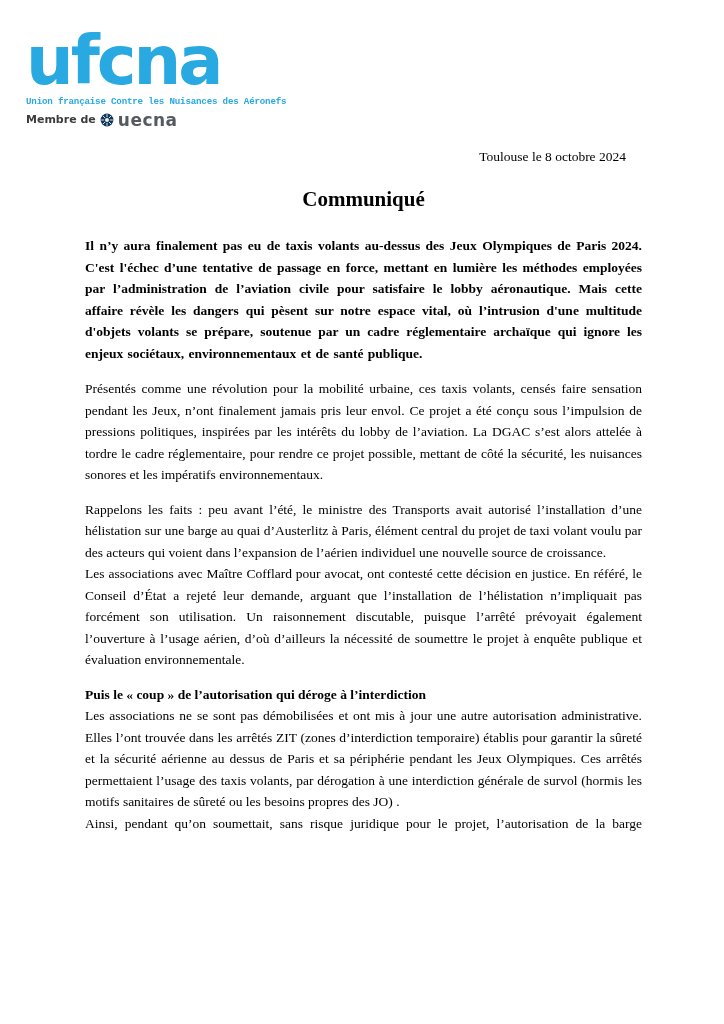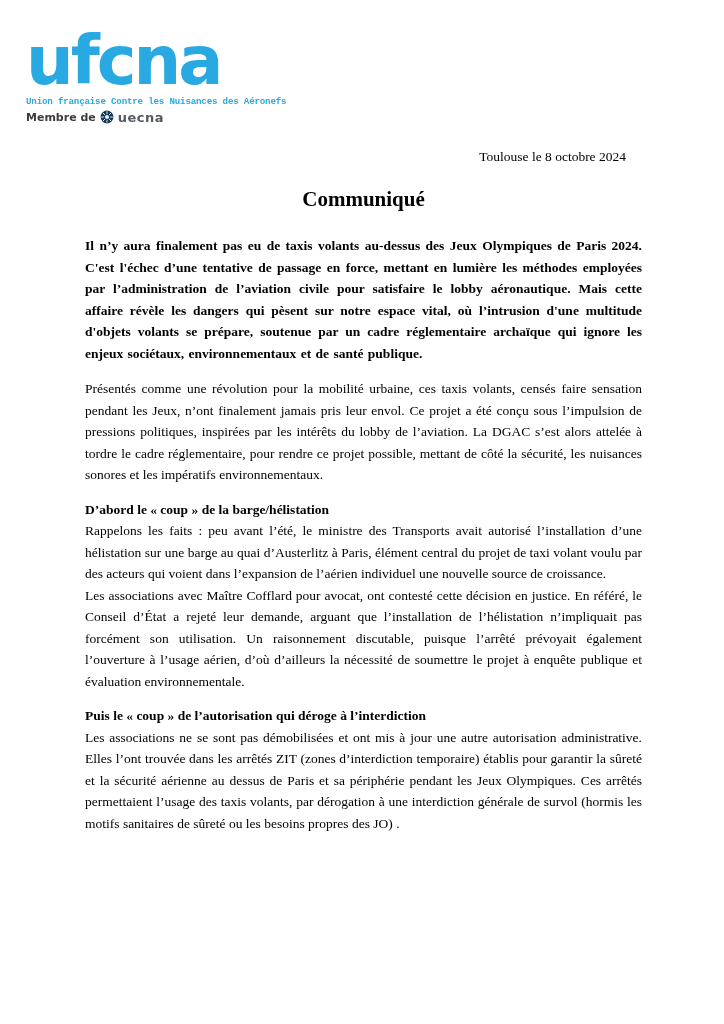--- a/index.html
+++ b/index.html
@@ -34,21 +34,21 @@
   }
   .brand-member {
     margin-top:3px;
     display:flex; align-items:center; gap:4px;
     font-family:"DejaVu Sans", sans-serif;
     font-weight:bold;
     font-size:11px;
     color:#3c3c3c;
   }
   .brand-member .org {
-    font-weight:600; font-size:13px; color:#555a5e; letter-spacing:0.5px;
+    font-weight:600; font-size:17px; color:#555a5e; letter-spacing:0.5px;
   }
   .uecna-icon { width:14px; height:14px; display:inline-block; }
 
   
   .date-line {
     position:absolute; top:149px; right:98px;
     font-size:13.5px;
   }
   .doc {
     position:absolute; top:187px; left:85px; right:82px;
@@ -123,21 +123,20 @@
   </header>
 
   <div class="date-line">Toulouse le 8 octobre 2024</div>
 
   <main class="doc">
     <h1 class="doc-type">Communiqué</h1>
 
     <p class="lead">Il n’y aura finalement pas eu de taxis volants au-dessus des Jeux Olympiques de Paris 2024. C'est l'échec d’une tentative de passage en force, mettant en lumière les méthodes employées par l’administration de l’aviation civile pour satisfaire le lobby aéronautique. Mais cette affaire révèle les dangers qui pèsent sur notre espace vital, où l’intrusion d'une multitude d'objets volants se prépare, soutenue par un cadre réglementaire archaïque qui ignore les enjeux sociétaux, environnementaux et de santé publique.</p>
     <p class="para spaced">Présentés comme une révolution pour la mobilité urbaine, ces taxis volants, censés faire sensation pendant les Jeux, n’ont finalement jamais pris leur envol. Ce projet a été conçu sous l’impulsion de pressions politiques, inspirées par les intérêts du lobby de l’aviation. La DGAC s’est alors attelée à tordre le cadre réglementaire, pour rendre ce projet possible, mettant de côté la sécurité, les nuisances sonores et les impératifs environnementaux.</p>
 
-    <h3 class="sec">D’abord le « coup » de la barge/hélistation</h3>
     <p class="para">Rappelons les faits : peu avant l’été, le ministre des Transports avait autorisé l’installation d’une hélistation sur une barge au quai d’Austerlitz à Paris, élément central du projet de taxi volant voulu par des acteurs qui voient dans l’expansion de l’aérien individuel une nouvelle source de croissance.</p>
     <p class="para spaced">Les associations avec Maître Cofflard pour avocat, ont contesté cette décision en justice. En référé, le Conseil d’État a rejeté leur demande, arguant que l’installation de l’hélistation n’impliquait pas forcément son utilisation. Un raisonnement discutable, puisque l’arrêté prévoyait également l’ouverture à l’usage aérien, d’où d’ailleurs la nécessité de soumettre le projet à enquête publique et évaluation environnementale.</p>
 
     <h3 class="sec">Puis le « coup » de l’autorisation qui déroge à l’interdiction</h3>
     <p class="para">Les associations ne se sont pas démobilisées et ont mis à jour une autre autorisation administrative. Elles l’ont trouvée dans les arrêtés ZIT (zones d’interdiction temporaire) établis pour garantir la sûreté et la sécurité aérienne au dessus de Paris et sa périphérie pendant les Jeux Olympiques. Ces arrêtés permettaient l’usage des taxis volants, par dérogation à une interdiction générale de survol (hormis les motifs sanitaires de sûreté ou les besoins propres des JO) .</p>
     <p class="para">Ainsi, pendant qu’on soumettait, sans risque juridique pour le projet, l’autorisation de la barge d’Austerlitz et son hélistation à étude d’impact et évaluation, la DGAC utilisait une procédure, relative à la sécurité et la sûreté, non soumise au contradictoire ni à évaluation, pour autoriser par dérogation</p>
   </main>
 
   <footer class="footer">
     <div><span class="org-name">UFCNA</span><span>, Association loi 1901, agréée Environnement</span></div>

